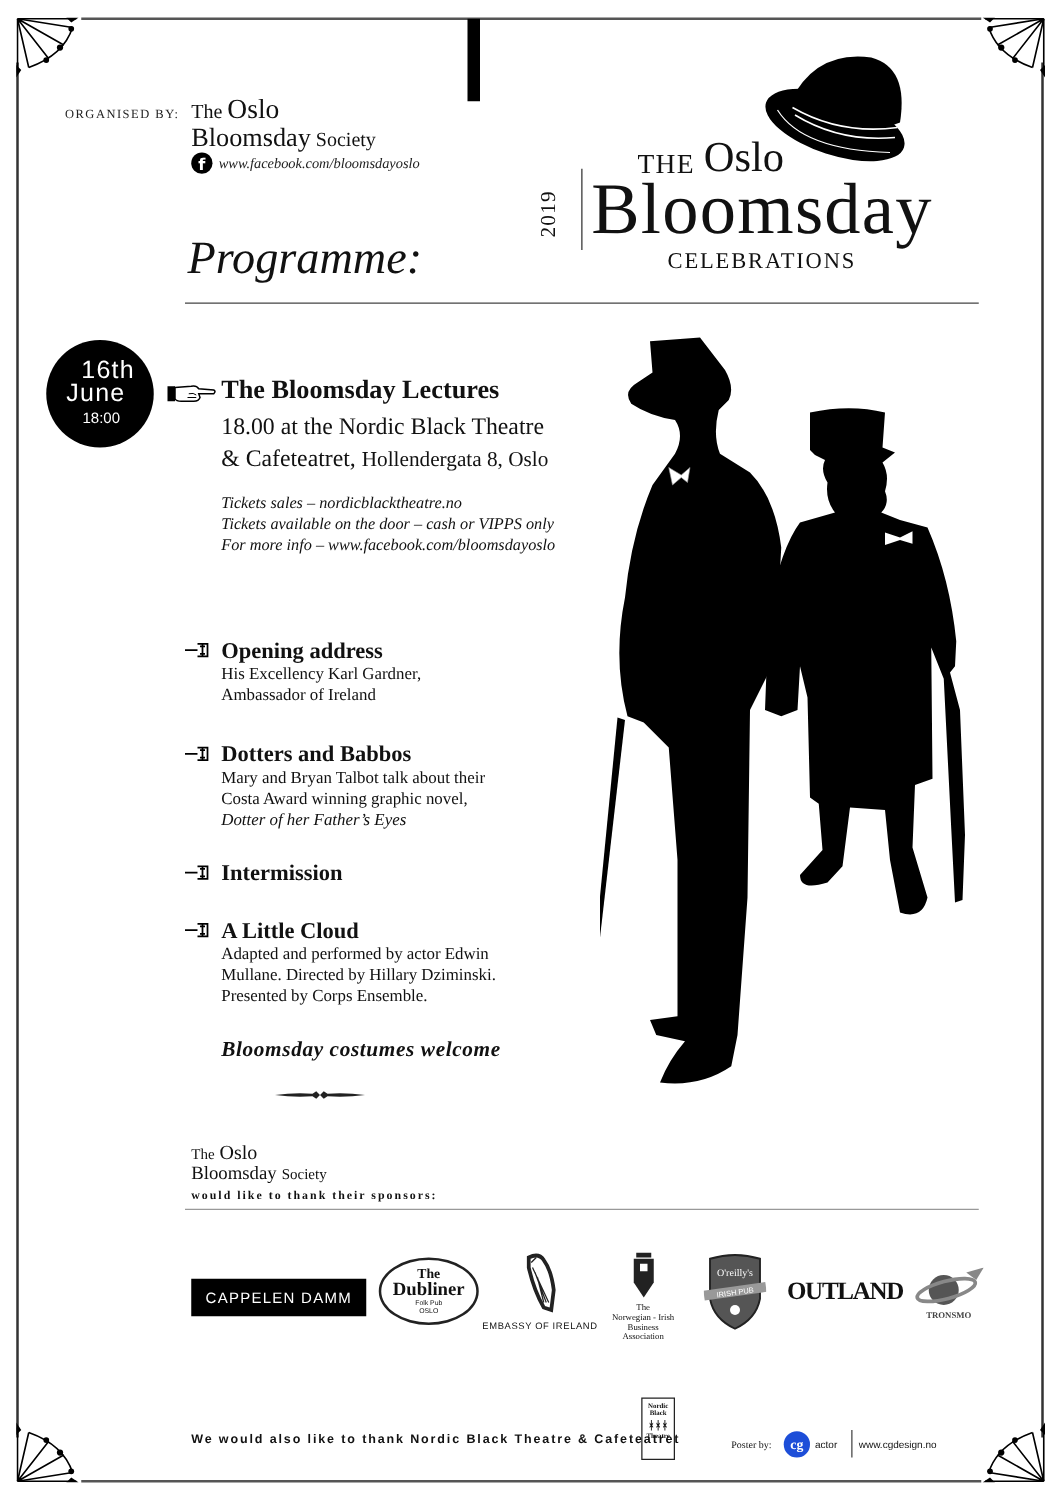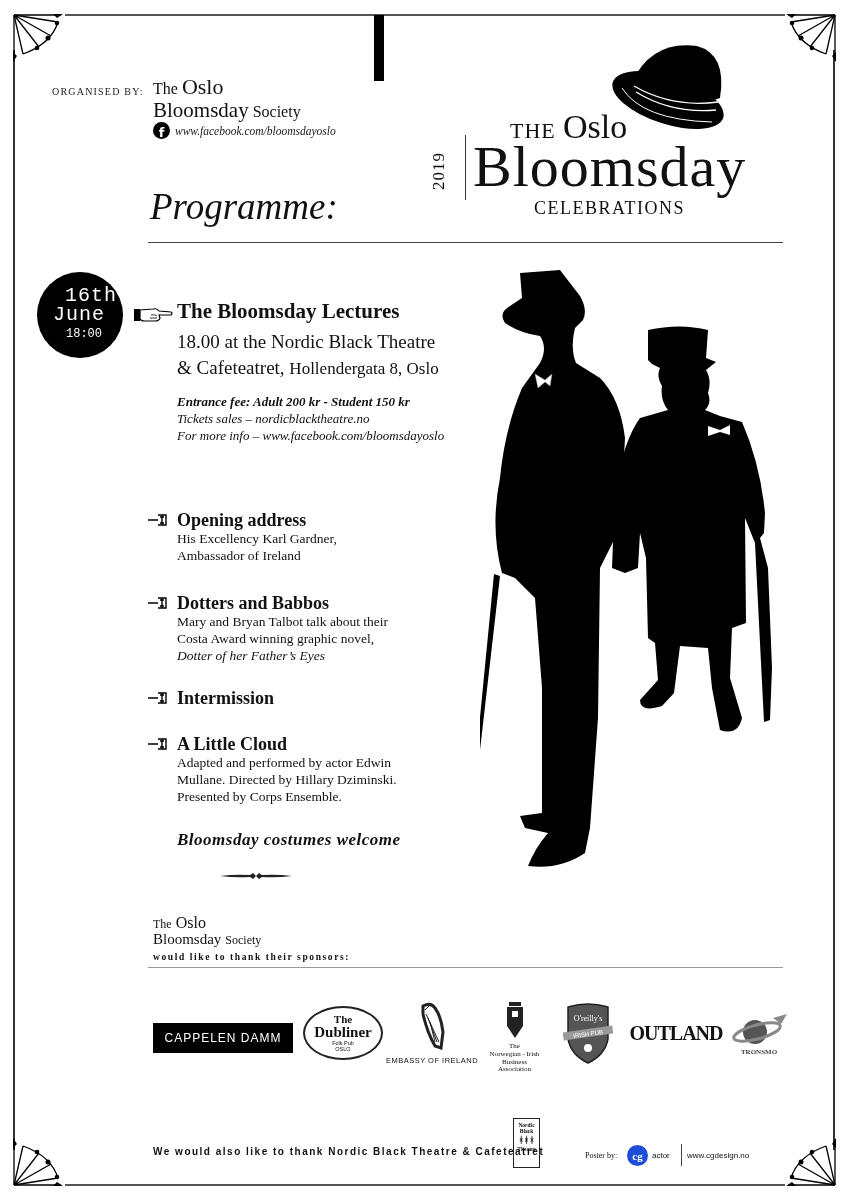--- a/index.html
+++ b/index.html
@@ -37,21 +37,21 @@
           transform: rotate(-90deg); transform-origin: left top; }
   .year-bar { left: 465px; top: 135px; width: 1px; height: 65px; background: #333; }
   .title-the { left: 510px; top: 118px; font-family: "Liberation Serif", serif; font-size: 22px; letter-spacing: 1px; }
   .title-oslo { left: 563px; top: 108px; font-family: "Liberation Serif", serif; font-size: 34px; }
   .title-bloom { left: 473px; top: 138px; font-family: "Liberation Serif", serif; font-size: 58px; letter-spacing: 1px; line-height: 1; }
   .title-celeb { left: 534px; top: 198px; font-family: "Liberation Serif", serif; font-size: 18px; letter-spacing: 1.5px; }
   .hat { left: 612px; top: 40px; width: 120px; height: 95px; }
 
   
   .date-badge { left: 37px; top: 272px; width: 86px; height: 86px; border-radius: 50%; background: #000; color: #fff;
-                font-family: Liberation Mono, monospace; text-align: center; line-height: 1; }
+                font-family: Liberation Sans, sans-serif; text-align: center; line-height: 1; }
   .date-badge .d1 { position: absolute; left: 28px; top: 14px; font-size: 20px; letter-spacing: 1px; }
   .date-badge .d2 { position: absolute; left: 16px; top: 33px; font-size: 20px; letter-spacing: 1px; }
   .date-badge .d3 { position: absolute; left: 29px; top: 56px; font-size: 12px; }
 
   .hand { left: 133px; top: 305px; width: 40px; height: 20px; }
 
   .main-title { left: 177px; top: 299px; font-family: "Liberation Serif", serif; font-weight: bold; font-size: 21px; }
   .venue-1 { left: 177px; top: 331px; font-family: "Liberation Serif", serif; font-size: 19px; }
   .venue-2 { left: 177px; top: 357px; font-family: "Liberation Serif", serif; font-size: 19px; }
   .venue-2 .addr { font-size: 17px; margin-top: 41px; }
@@ -231,22 +231,22 @@
 </div>
 
 <div class="abs main-title">The Bloomsday Lectures</div>
 <div class="abs venue-1">18.00 at the Nordic Black Theatre</div>
 <div class="abs venue-2">
   <span>&amp; Cafeteatret,</span>
   <span class="addr">Hollendergata 8, Oslo</span>
 </div>
 
 <div class="abs info">
-  <div class="fee">Entrance fee: Adult 200 kr - Student 150 kr</div>
   <div>Tickets sales – nordicblacktheatre.no</div>
+  <div>Tickets available on the door – cash or VIPPS only</div>
   <div>For more info  – www.facebook.com/bloomsdayoslo</div>
 </div>
 
 <div class="item" style="top:510px;">
   <svg class="bullet" viewBox="0 0 22 14">
       <path d="M0 7 L10 7 M10 2 L18 2 L18 12 L10 12 M12 4 L16 4 M12 10 L16 10 M14 2 L14 12" stroke="#000" stroke-width="1.4" fill="none"></path>
     </svg>
   <div class="ititle">Opening address</div>
   <div class="idesc">
     <div>His Excellency Karl Gardner,</div>

